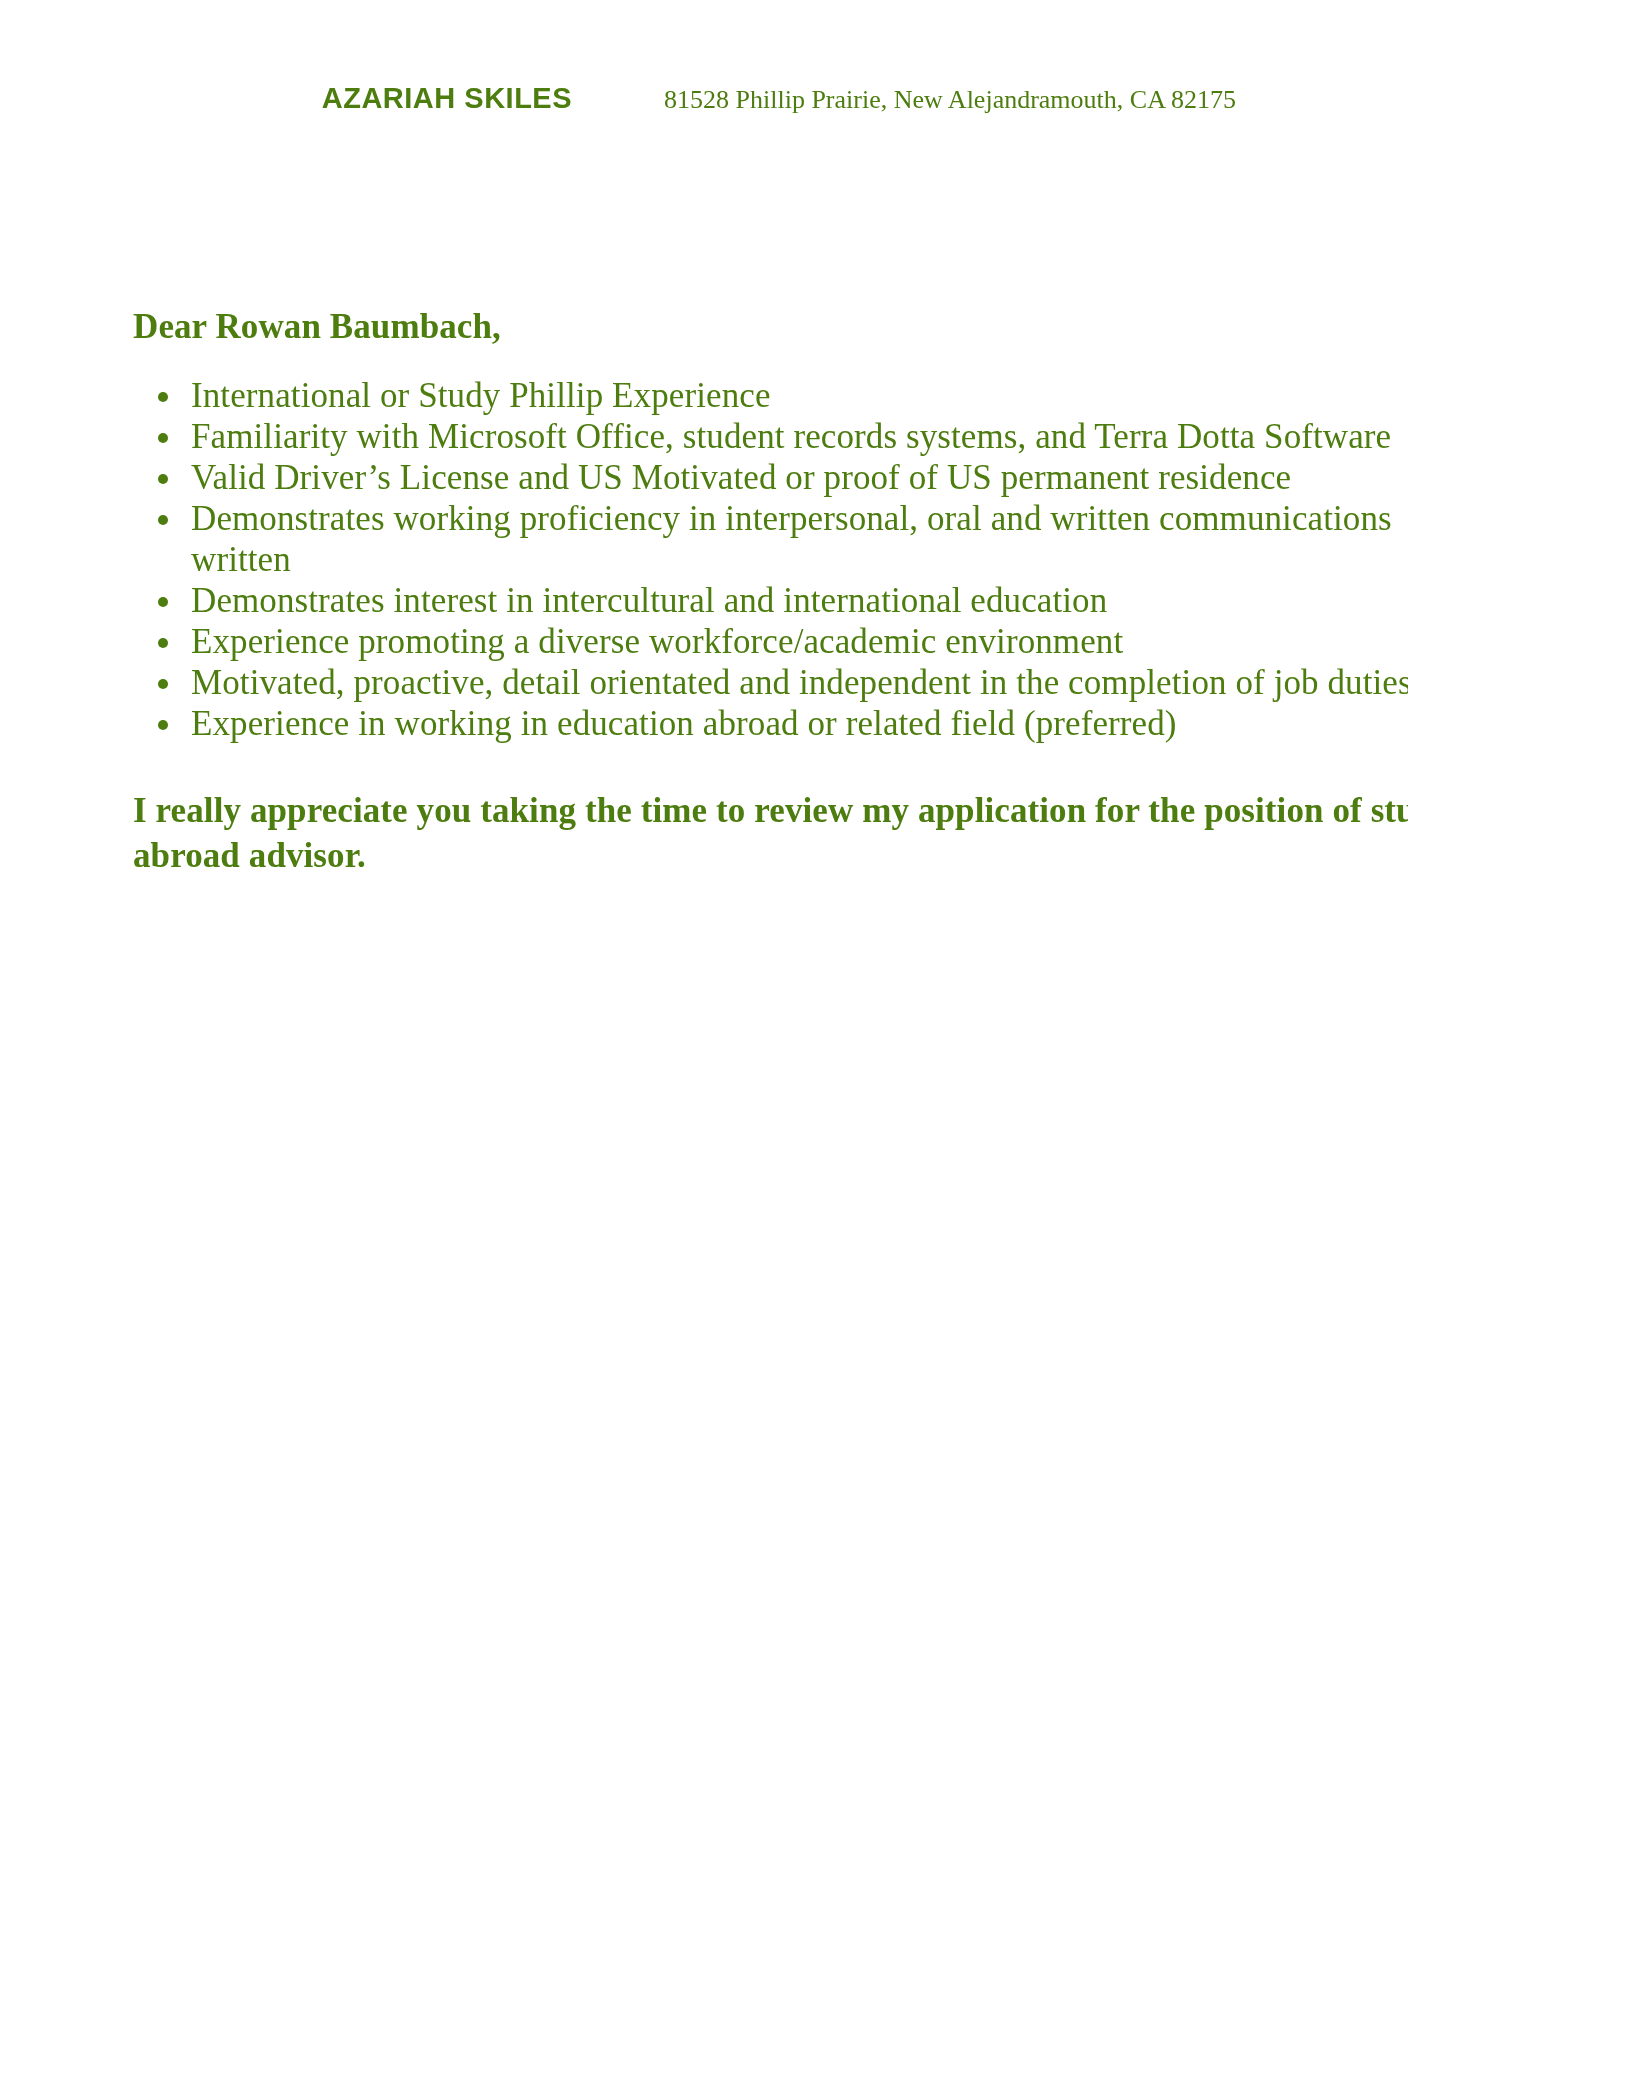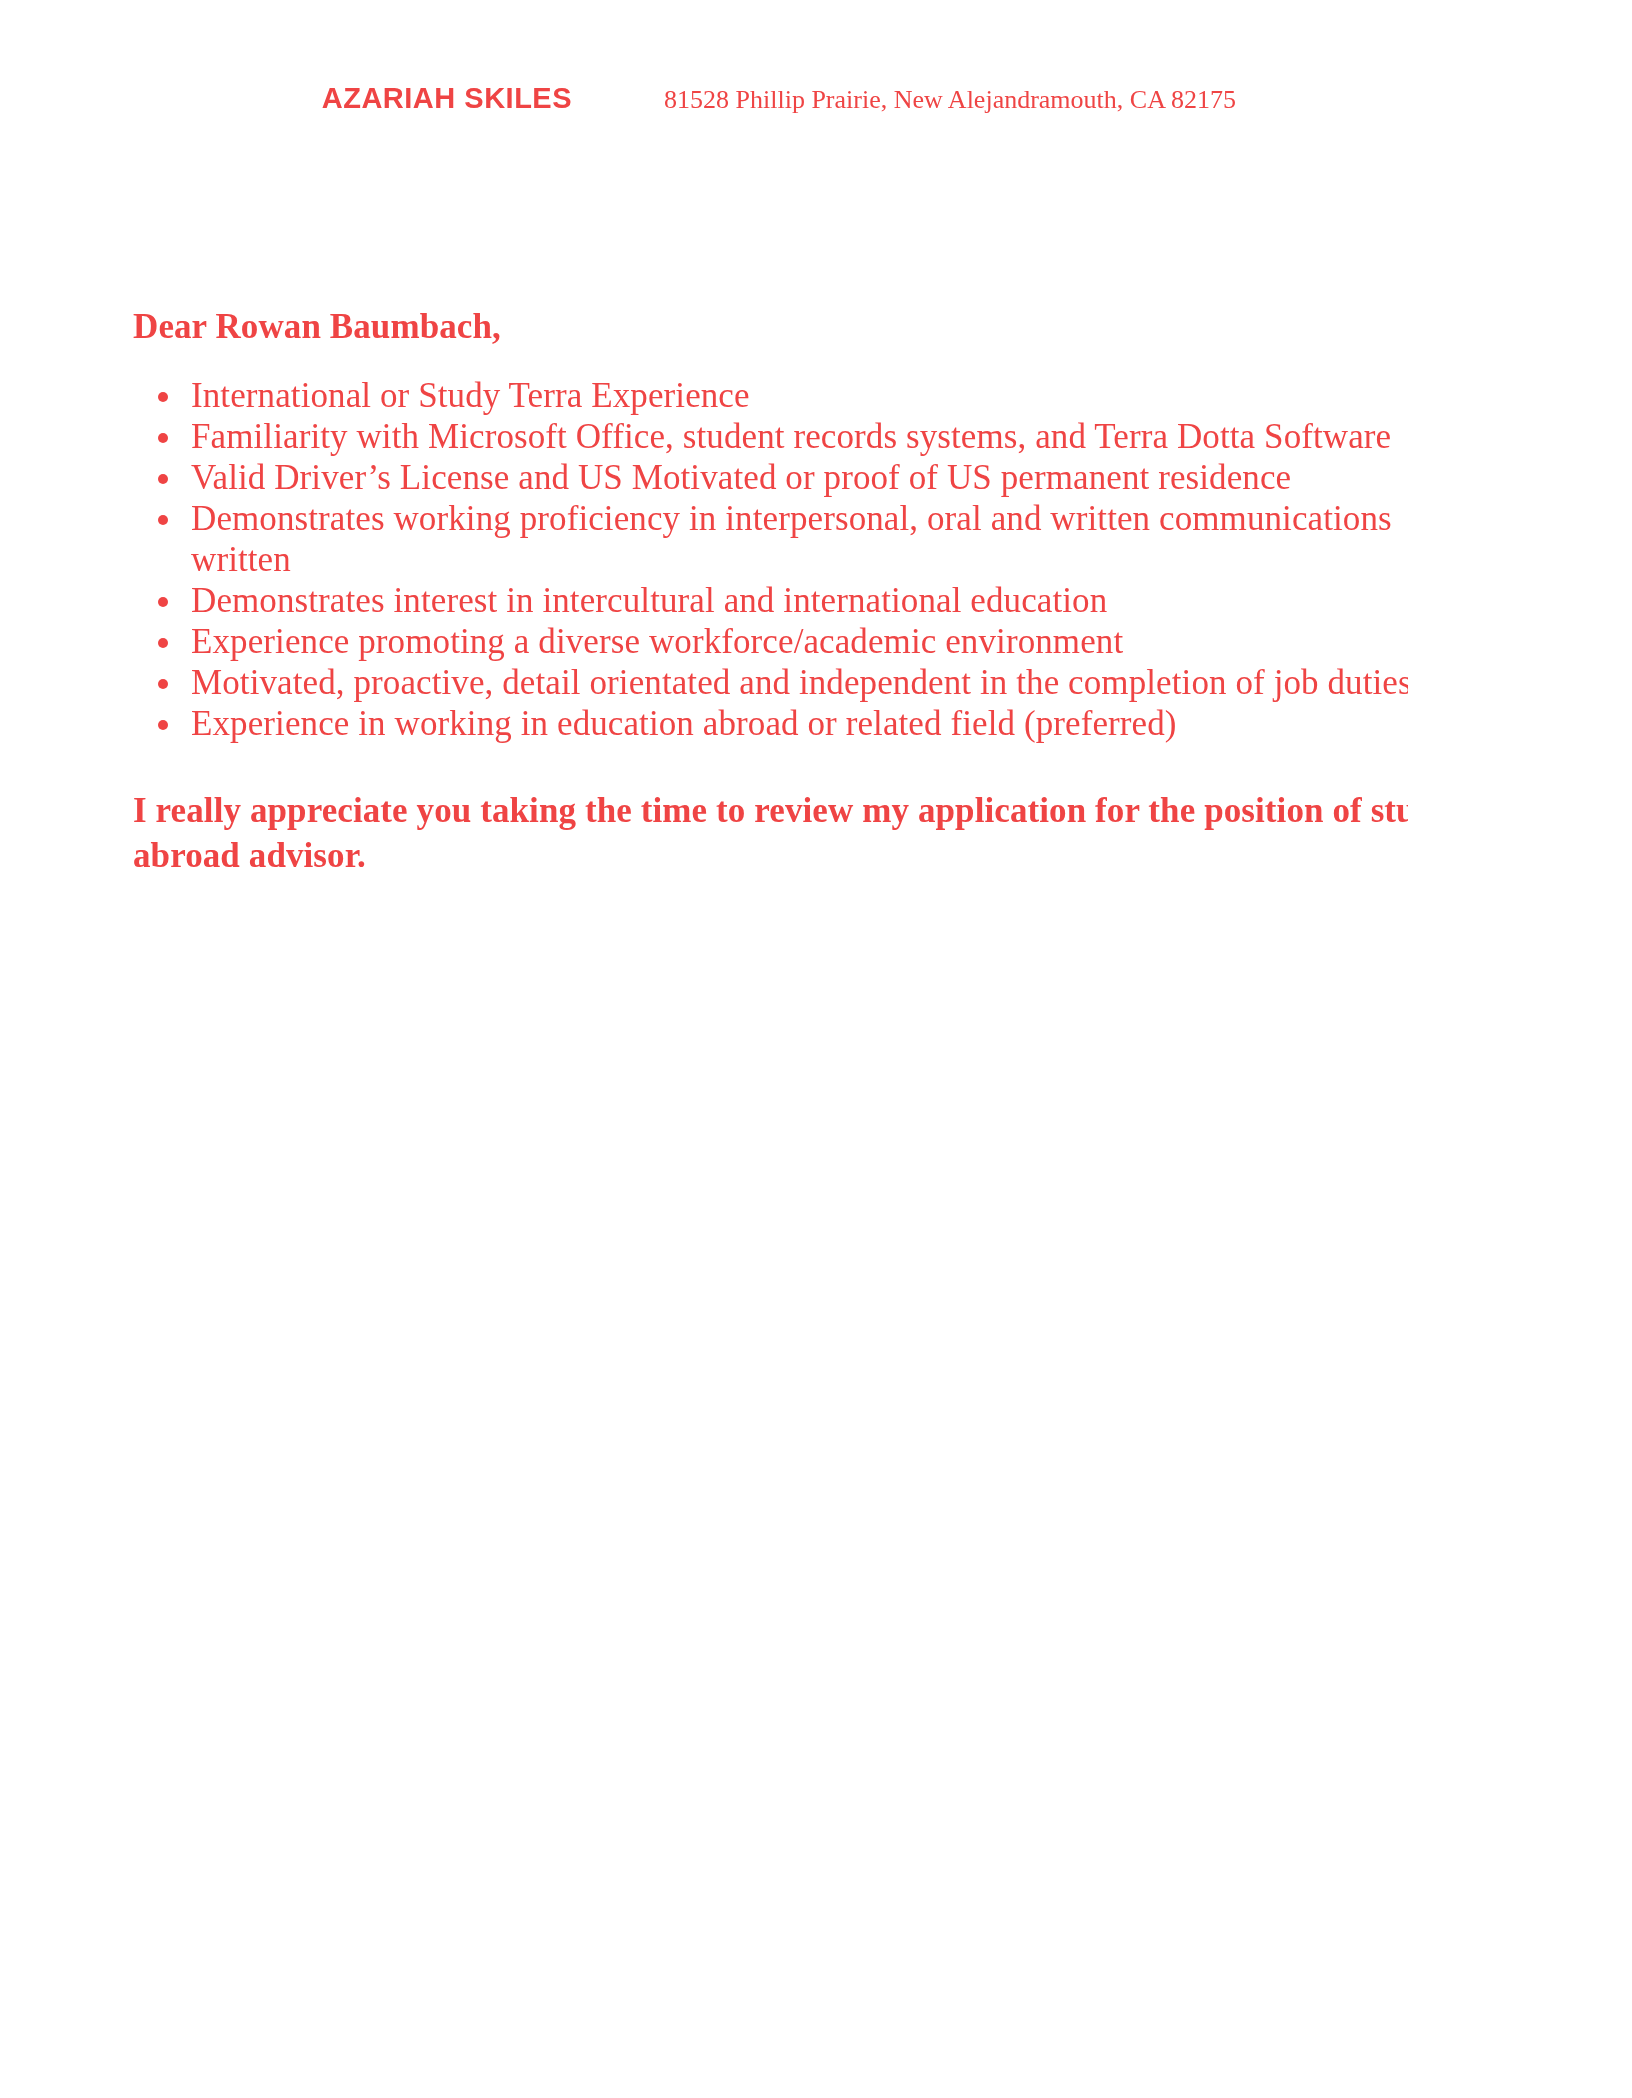--- a/index.html
+++ b/index.html
@@ -6,21 +6,21 @@
 
   html, body {
     background: #ffffff;
   }
 
   .page {
     position: relative;
     width: 1408px;
     height: 2098px;
     background: #ffffff;
-    color: #ef4444;
+    color: #4d7c0f;
     font-family: "Liberation Serif", "DejaVu Serif", serif;
     overflow: hidden;
   }
 
   
   .header {
     position: absolute;
     top: 82px;
     left: 133px;
     right: 172px;
@@ -94,21 +94,21 @@
   </header>
 
   <main class="body">
 
     <p class="salutation">Dear Rowan Baumbach,</p>
 
 
 
 
     <ul class="bullets">
-      <li>International or Study Terra Experience</li>
+      <li>International or Study Phillip Experience</li>
       <li>Familiarity with Microsoft Office, student records systems, and Terra Dotta Software</li>
       <li>Valid Driver’s License and US Motivated or proof of US permanent residence</li>
       <li>Demonstrates working proficiency in interpersonal, oral and written communications written</li>
       <li>Demonstrates interest in intercultural and international education</li>
       <li>Experience promoting a diverse workforce/academic environment</li>
       <li>Motivated, proactive, detail orientated and independent in the completion of job duties</li>
       <li>Experience in working in education abroad or related field (preferred)</li>
     </ul>
 
     <p class="closing">I really appreciate you taking the time to review my application for the position of study abroad advisor.</p>

